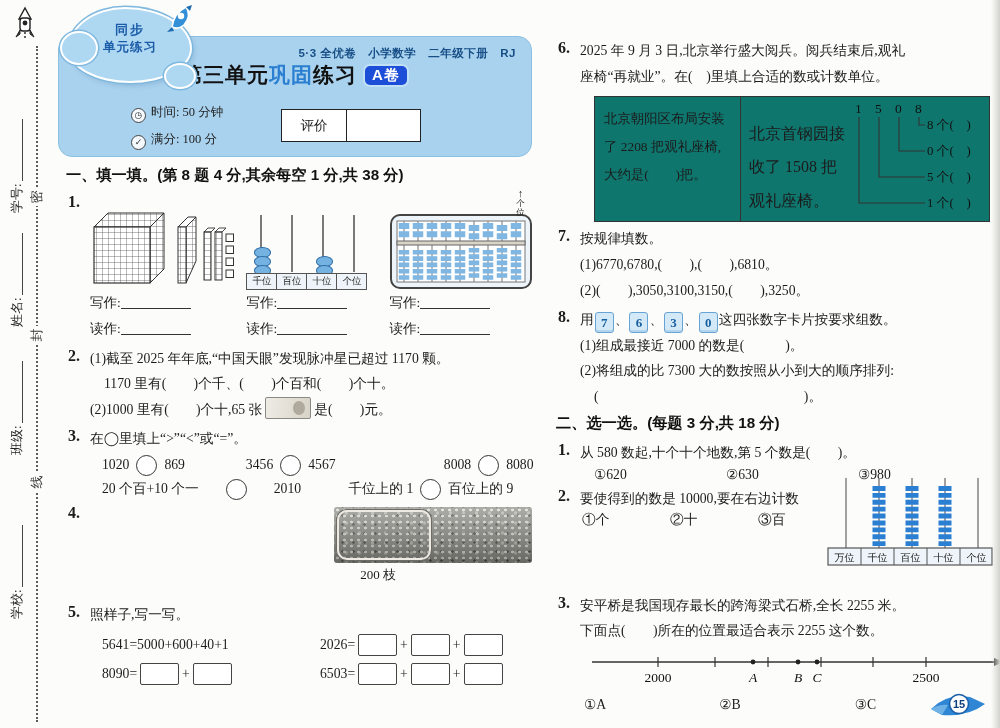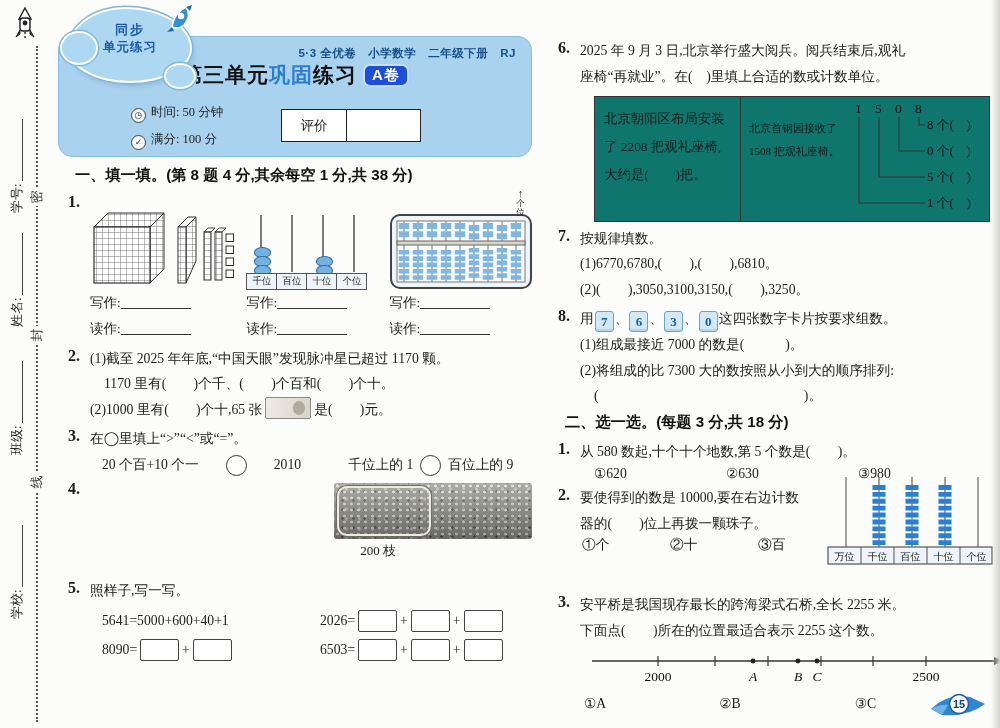--- a/index.html
+++ b/index.html
@@ -48,21 +48,21 @@
   .cloud-text{position:absolute;left:0;top:12px;width:100%;text-align:center;color:#1b5ca8;
         font-weight:bold;z-index:6;}
   .cloud-text .l1{font-size:13px;letter-spacing:2px;}
   .cloud-text .l2{font-size:12.5px;letter-spacing:1px;}
   .cloud-rocket{position:absolute;right:-8px;top:-8px;z-index:7;}
 
   
   .col-left{position:absolute;left:58px;top:163px;width:476px;}
   .col-right{position:absolute;left:548px;top:38px;width:442px;}
   .sec-heading{font-size:15.2px;font-weight:bold;font-family:"Liberation Sans","DejaVu Sans",sans-serif;
-        margin:2px 0 6px 17px;color:#111;}
+        margin:2px 0 6px 8px;color:#111;}
   .q{position:relative;padding-left:32px;margin-bottom:3px;}
   .q .qno{position:absolute;left:10px;top:1px;font-weight:bold;}
   .qline{font-size:13.7px;line-height:1.88;}
   .indent{margin-left:14px;}
   .blank{display:inline-block;width:70px;border-bottom:1.2px solid #333;height:14px;vertical-align:-2px;}
 
   
   .q1-row{display:flex;gap:10px;margin-top:2px;}
   .q1col{display:flex;flex-direction:column;align-items:flex-start;}
   .q1col .img-wrap{height:98px;display:flex;align-items:flex-end;position:relative;}
@@ -102,21 +102,21 @@
   
   .eq-row{display:flex;align-items:center;margin:7px 0 7px 12px;font-size:13.7px;}
   .eq-g{display:flex;align-items:center;}
   .eqbox{display:inline-block;width:37px;height:20px;border:1.2px solid #444;border-radius:2px;
         background:#fff;margin:0 3px;}
 
   
   .q6-table{display:flex;border:1.4px solid #333;width:394px;margin:6px 0 4px 14px;background:#0f766e;}
   .q6c1{width:152px;padding:8px 9px;border-right:1.4px solid #333;line-height:2.1;font-size:13.4px;}
   .q6c2{flex:1;display:flex;padding:4px 2px 4px 8px;}
-  .q6c2-text{width:100px;line-height:2.1;font-size:11px;margin-top:16px;}
+  .q6c2-text{width:100px;line-height:2.1;font-size:16px;margin-top:16px;}
   .q6-diag{position:relative;width:138px;height:116px;}
 
   
   .card-digit{display:inline-block;width:17px;height:19px;line-height:19px;text-align:center;
         background:#d4e9f8;border:1px solid #68a3d6;border-radius:3px;color:#155f9e;font-weight:bold;
         font-size:13px;box-shadow:inset 0 -2px 0 #b3d5ee;margin:0 1px;vertical-align:-3px;}
 
   
   .opts{display:flex;margin:0 0 2px 14px;font-size:13.7px;}
   .opts span{width:146px;}
@@ -311,20 +311,37 @@
       <div class="qline indent">1170 里有(　　)个千、(　　)个百和(　　)个十。</div>
       <div class="qline">
         <span>(2)1000 里有(　　)个十,65 张</span><span class="note" style="display:inline-block;width:44px;height:20px;vertical-align:-5px;background:linear-gradient(100deg,#efece6,#d8d3c7);border:1px solid #8a8a85;border-radius:2px;position:relative;margin:0 3px"><span style="position:absolute;right:5px;top:3px;width:12px;height:14px;border-radius:50%;background:#b0a99d"></span></span><span>是(　　)元。</span>
       </div>
     </div>
 
     <div class="q">
       <span class="qno">3.</span>
       <div class="qline">在◯里填上“&gt;”“&lt;”或“=”。</div>
       <div class="cmp-row">
+        <span class="cmp-g w33">
+            <span>1020</span>
+            <span class="cmp-circle"></span>
+            <span>869</span>
+          </span>
+        <span class="cmp-g w33">
+            <span>3456</span>
+            <span class="cmp-circle"></span>
+            <span>4567</span>
+          </span>
+        <span class="cmp-g w33" style="justify-content:flex-end">
+            <span>8008</span>
+            <span class="cmp-circle"></span>
+            <span>8080</span>
+          </span>
+      </div>
+      <div class="cmp-row">
         <span class="cmp-g w55">
             <span>20 个百+10 个一</span>
             <span class="cmp-circle"></span>
             <span>2010</span>
           </span>
         <span class="cmp-g w45">
             <span>千位上的 1</span>
             <span class="cmp-circle"></span>
             <span>百位上的 9</span>
           </span>
@@ -434,21 +451,20 @@
         <span>①620</span>
         <span>②630</span>
         <span>③980</span>
       </div>
     </div>
 
     <div class="q s2q2-wrap">
       <span class="qno">2.</span>
       <div class="s2q2-text">
         <div class="qline">要使得到的数是 10000,要在右边计数</div>
-        <div class="qline">器的(　　)位上再拨一颗珠子。</div>
         <div class="opts narrow" style="margin-left:2px">
           <span>①个</span>
           <span>②十</span>
           <span>③百</span>
         </div>
       </div>
       <svg class="s2counter" width="168" height="104" viewBox="0 0 168 104">
         <g stroke="#8a8a8a" stroke-width="1.6">
           <line x1="20" y1="6" x2="20" y2="76"></line>
             <line x1="53" y1="6" x2="53" y2="76"></line>

